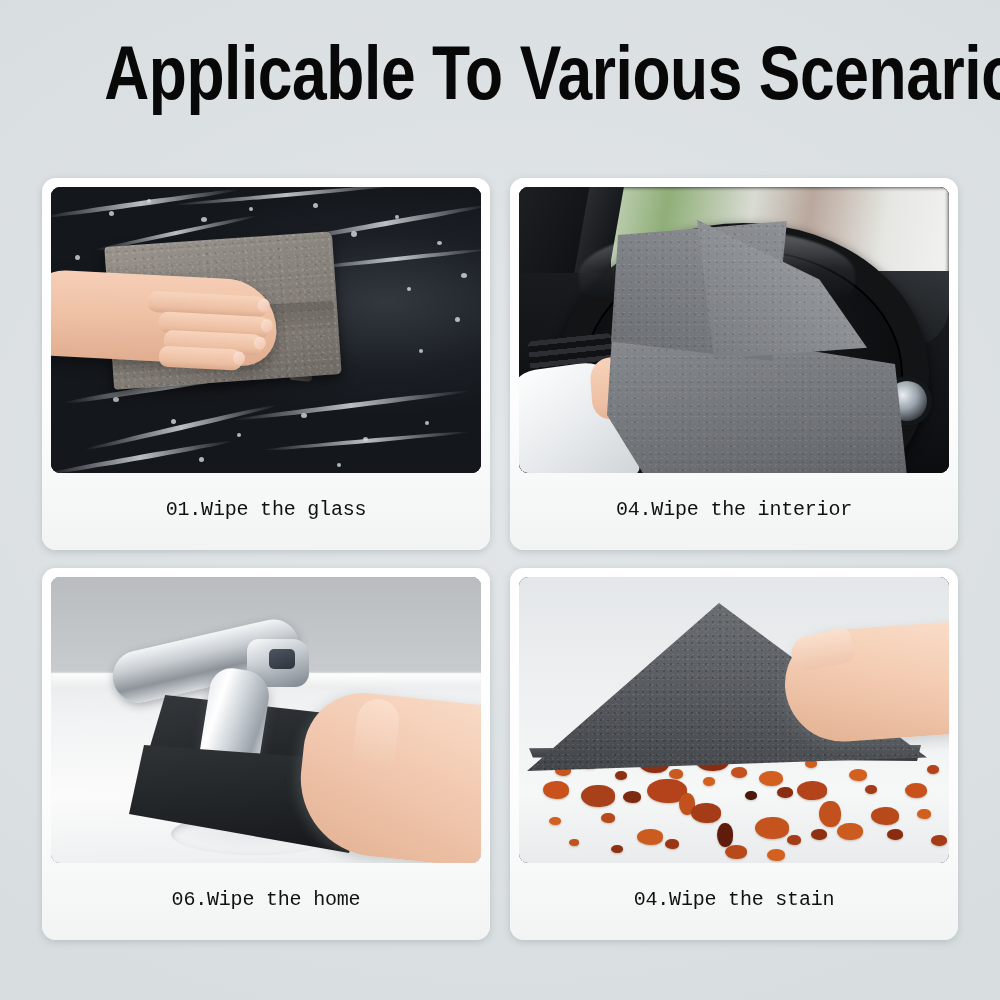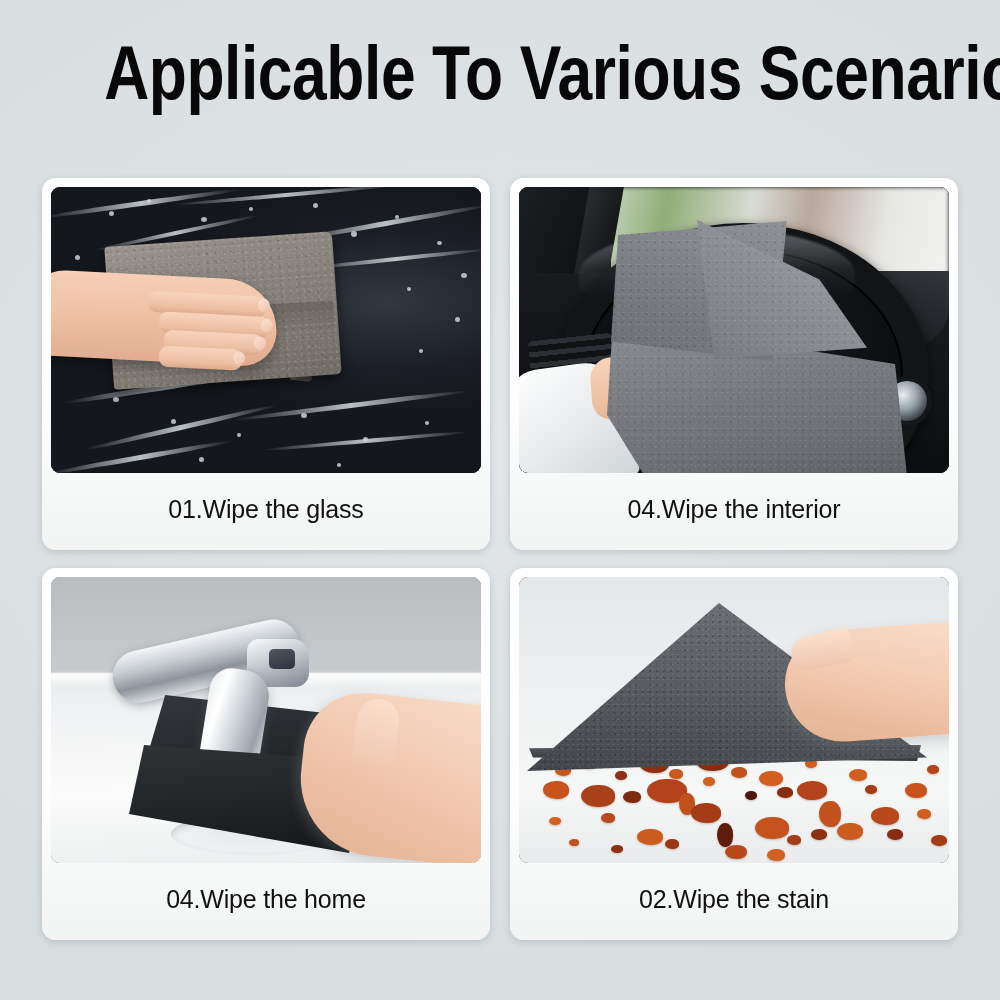--- a/index.html
+++ b/index.html
@@ -78,25 +78,26 @@
     border-radius: 9px;
     overflow: hidden;
     background: #20242a;
   }
 
   .caption {
     height: 72px;
     display: flex;
     align-items: center;
     justify-content: center;
-    font-size: 25px;
+    font-size: 20px;
     font-weight: normal;
     color: #111111;
     letter-spacing: -0.2px;
     white-space: nowrap;
+    font-family: Liberation Mono, monospace;
   }
 
   
   .p1-bg {
     position: absolute; inset: 0;
     background:
       radial-gradient(ellipse 60% 40% at 78% 40%, #33383f 0%, #1b1f25 60%, #14171c 100%),
       linear-gradient(160deg, #252b33 0%, #1a1f26 40%, #101317 100%);
   }
   .p1-suds {
@@ -538,21 +539,21 @@
         <div class="p3-basin"></div>
         <div class="p3-spout-back"></div>
         <div class="p3-spout-joint"></div>
         <div class="p3-spout-dark"></div>
         <div class="p3-cloth-back"></div>
         <div class="p3-handle"></div>
         <div class="p3-cloth-front"></div>
         <div class="p3-hand"></div>
         <div class="p3-thumb"></div>
       </div>
-      <div class="caption">04.Wipe the home</div>
+      <div class="caption">06.Wipe the home</div>
     </div>
 
     <div class="card">
       <div class="photo">
         <div class="p4-bg"></div>
         <div class="p4-stains">
           <div class="drop" style="left:36px;top:188px;width:16px;height:11px;background:#c6561f"></div>
           <div class="drop" style="left:58px;top:178px;width:22px;height:14px;background:#b8491a"></div>
           <div class="drop" style="left:96px;top:194px;width:12px;height:9px;background:#8e3112"></div>
           <div class="drop" style="left:24px;top:204px;width:26px;height:18px;background:#c9521c"></div>
@@ -593,17 +594,17 @@
           <div class="drop" style="left:412px;top:258px;width:16px;height:11px;background:#a33c17"></div>
           <div class="drop" style="left:50px;top:262px;width:10px;height:7px;background:#c2511d"></div>
           <div class="drop" style="left:92px;top:268px;width:12px;height:8px;background:#8e3112"></div>
         </div>
         <div class="p4-tri-edge"></div>
         <div class="p4-tri"></div>
         <div class="p4-tri-tex"></div>
         <div class="p4-hand"></div>
         <div class="p4-finger"></div>
       </div>
-      <div class="caption">02.Wipe the stain</div>
+      <div class="caption">04.Wipe the stain</div>
     </div>
 
   </div>
 </div>
 
 </body></html>

